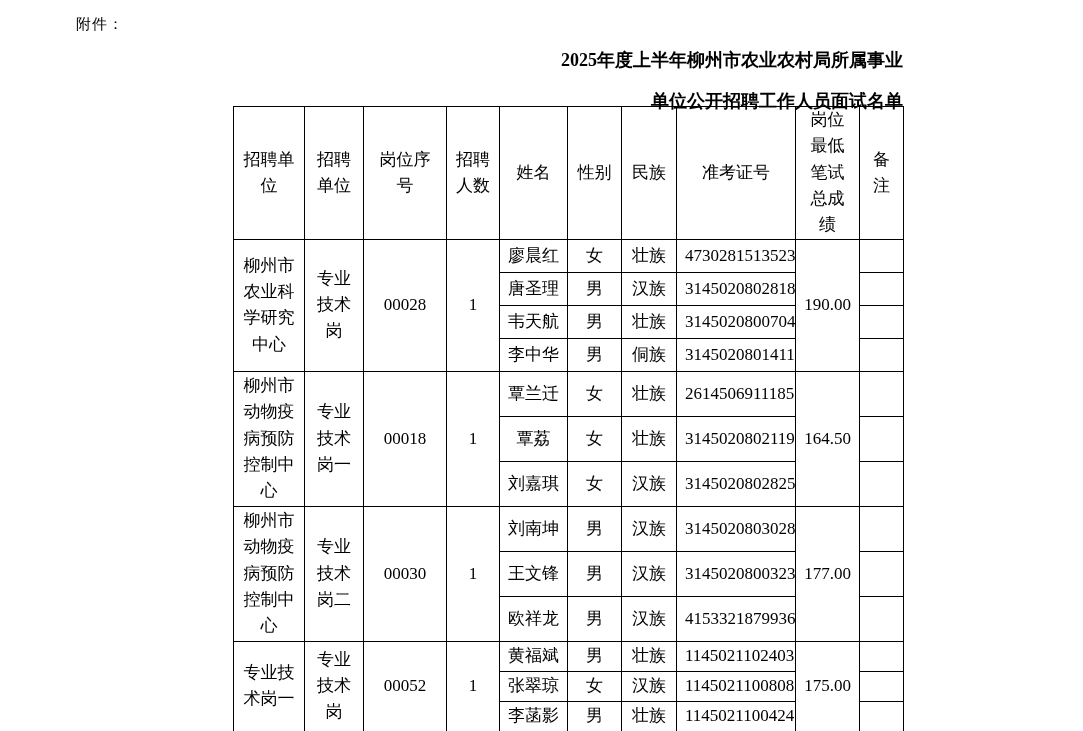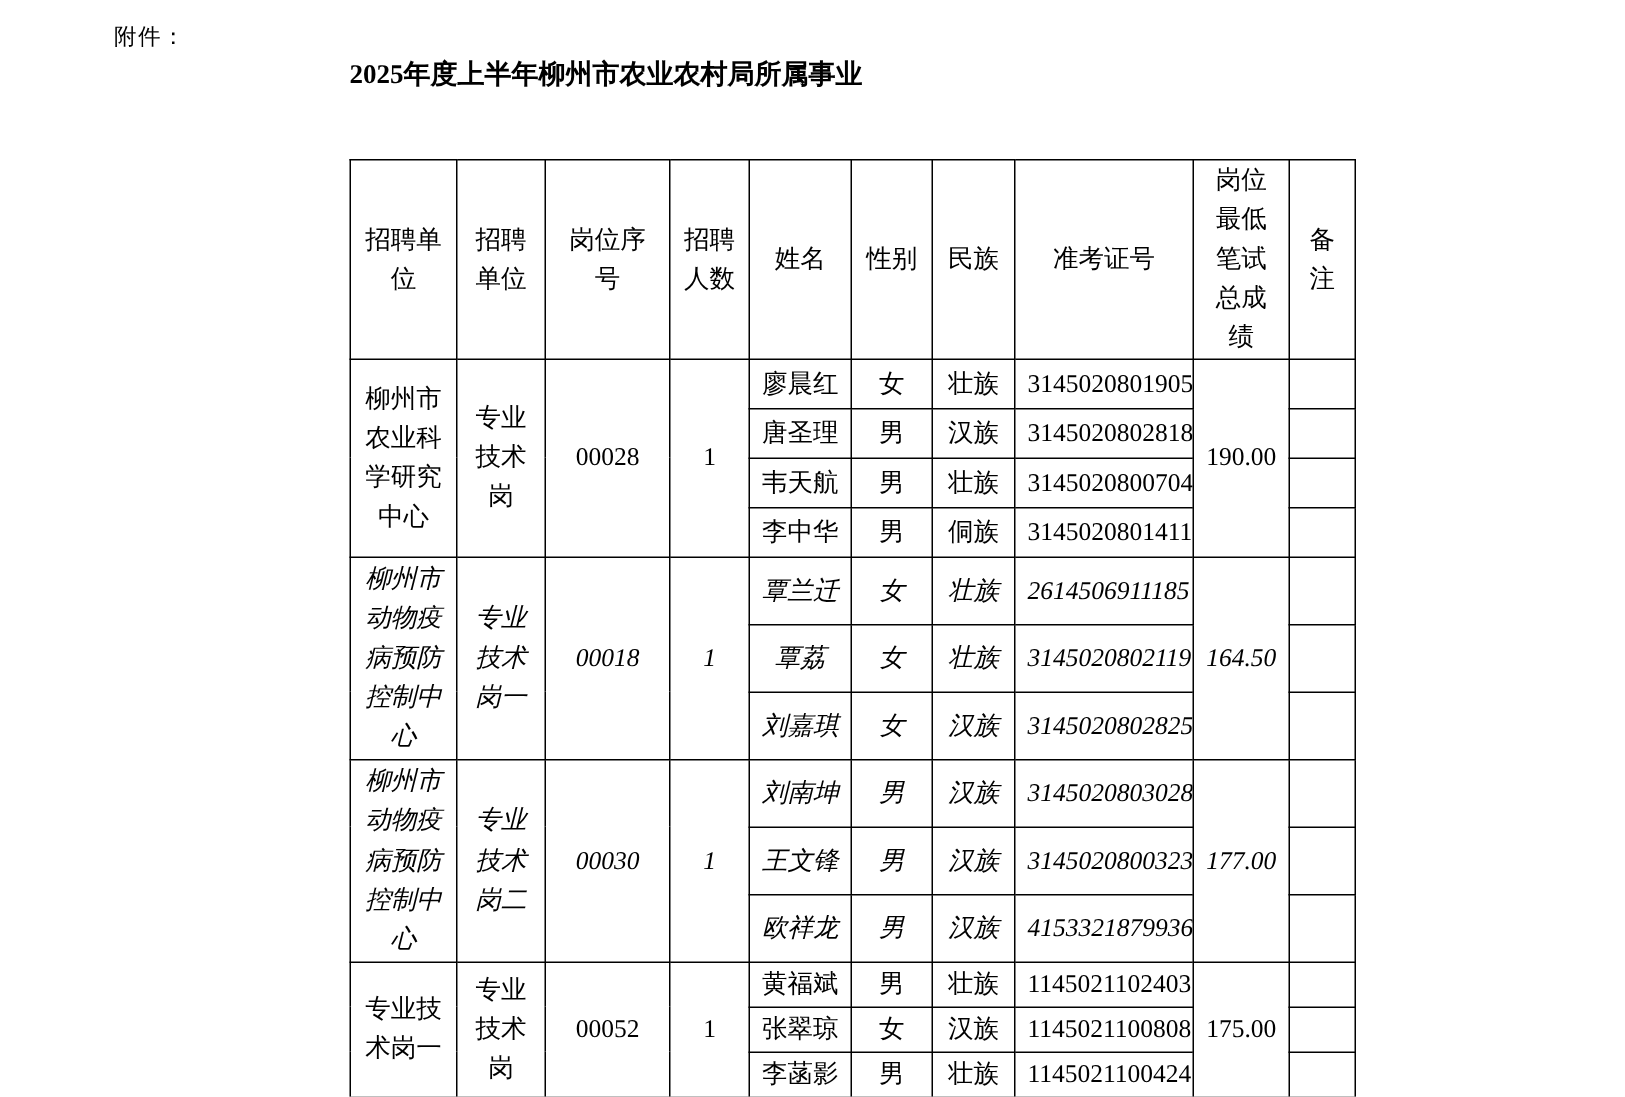--- a/index.html
+++ b/index.html
@@ -15,23 +15,23 @@
     position: absolute;
     left: 36px;
     top: 15px;
     font-size: 15px;
     letter-spacing: 1px;
     margin-left: 40px;
   }
   .titles {
     position: absolute;
     left: 233px;
-    top: 37px;
+    top: 48px;
     width: 670px;
-    text-align: left;
+    text-align: right;
     font-weight: bold;
     font-size: 18px;
   }
   .titles .t1 { margin-bottom: 17px; }
   table.roster {
     position: absolute;
     left: 233px;
     top: 106px;
     border-collapse: collapse;
     table-layout: fixed;
@@ -45,30 +45,31 @@
     font-weight: normal;
     padding: 0 8px;
     line-height: 1.55;
     overflow: hidden;
   }
   table.roster th { padding: 0 8px; }
   td.score-cell, th.score-h { padding: 0 6px; }
   td.exam-cell { white-space: nowrap; padding: 0 2px; }
   tr.hdr  { height: 80px; }
   tr.r33  { height: 33px; }
-  tr.r45  { height: 45px; font-style: italic; }
+  tr.r45  { height: 45px; }
   tr.r30  { height: 30px; }
 </style>
 </head>
 <body>
 
 <div class="attachment">附件：</div>
 
 <div class="titles">
   <div class="t1">2025年度上半年柳州市农业农村局所属事业</div>
+  <div class="t2">单位公开招聘工作人员面试名单</div>
 </div>
 
 <table class="roster">
   <colgroup>
     <col style="width:71px">
       <col style="width:59px">
       <col style="width:83px">
       <col style="width:53px">
     <col style="width:68px">
       <col style="width:54px">
@@ -92,21 +93,21 @@
   </tr>
 
   <tr class="r33">
     <td rowspan="4">柳州市农业科学研究中心</td>
     <td rowspan="4">专业技术岗</td>
     <td rowspan="4">00028</td>
     <td rowspan="4">1</td>
     <td>廖晨红</td>
     <td>女</td>
     <td>壮族</td>
-    <td class="exam-cell">3145020801905</td>
+    <td class="exam-cell">4730281513523</td>
     <td rowspan="4" class="score-cell">190.00</td>
     <td></td>
   </tr>
   <tr class="r33">
     <td>唐圣理</td>
     <td>男</td>
     <td>汉族</td>
     <td class="exam-cell">3145020802818</td>
     <td></td>
   </tr>

